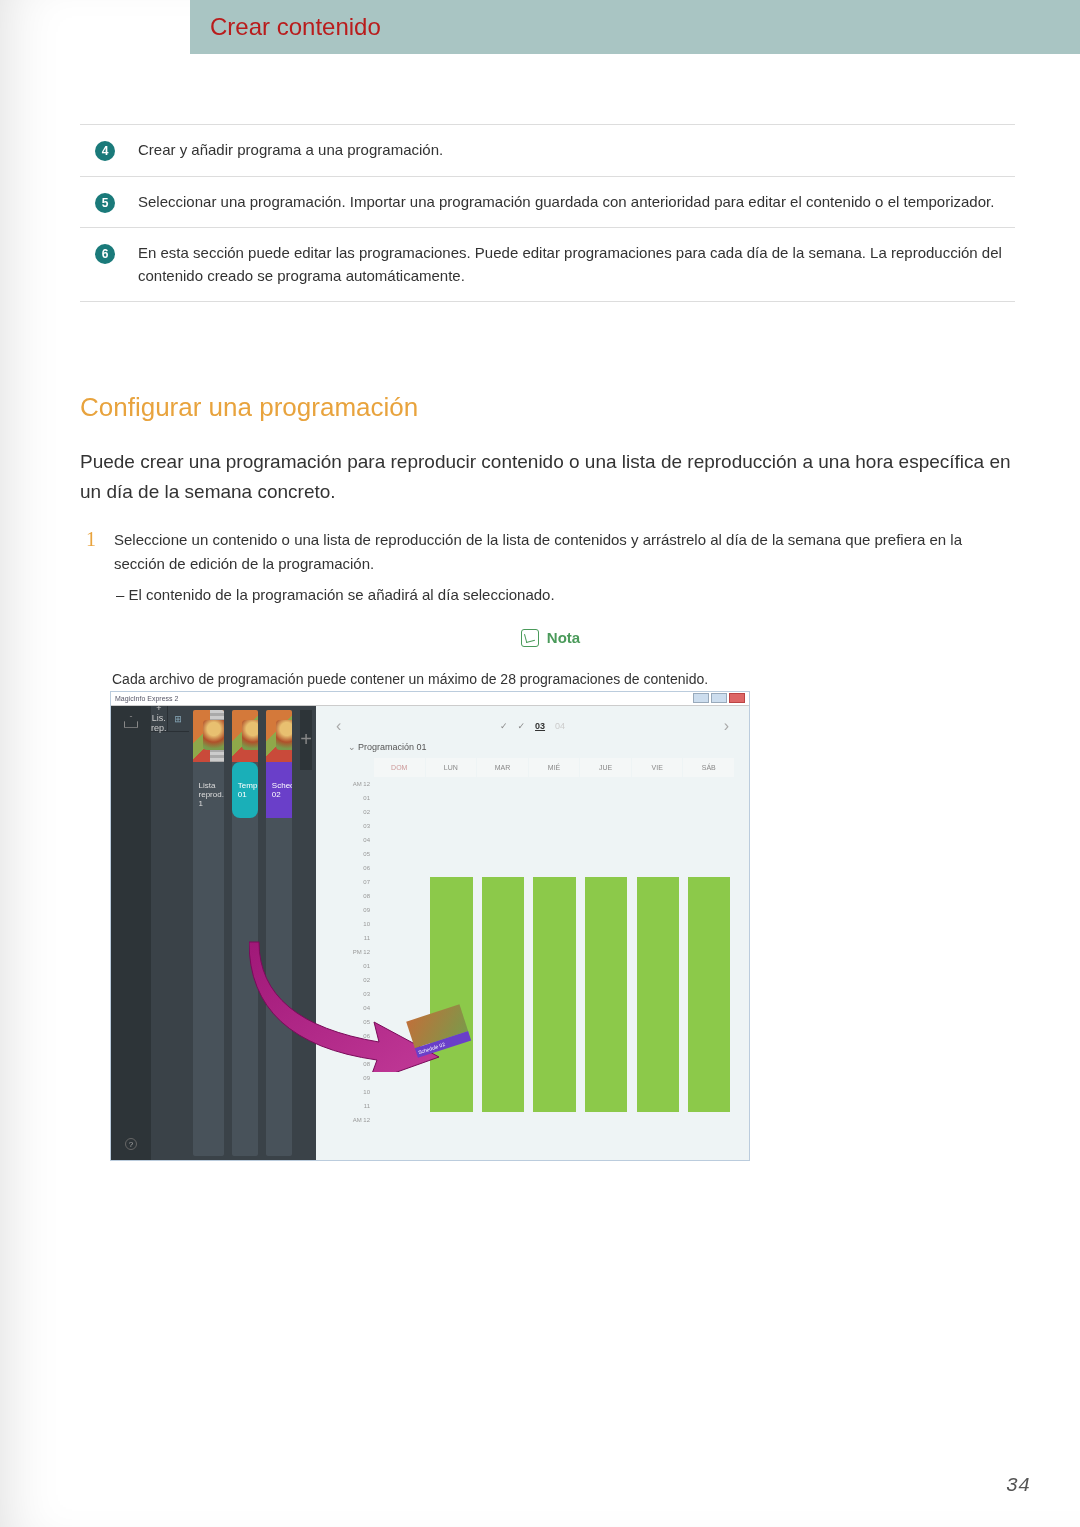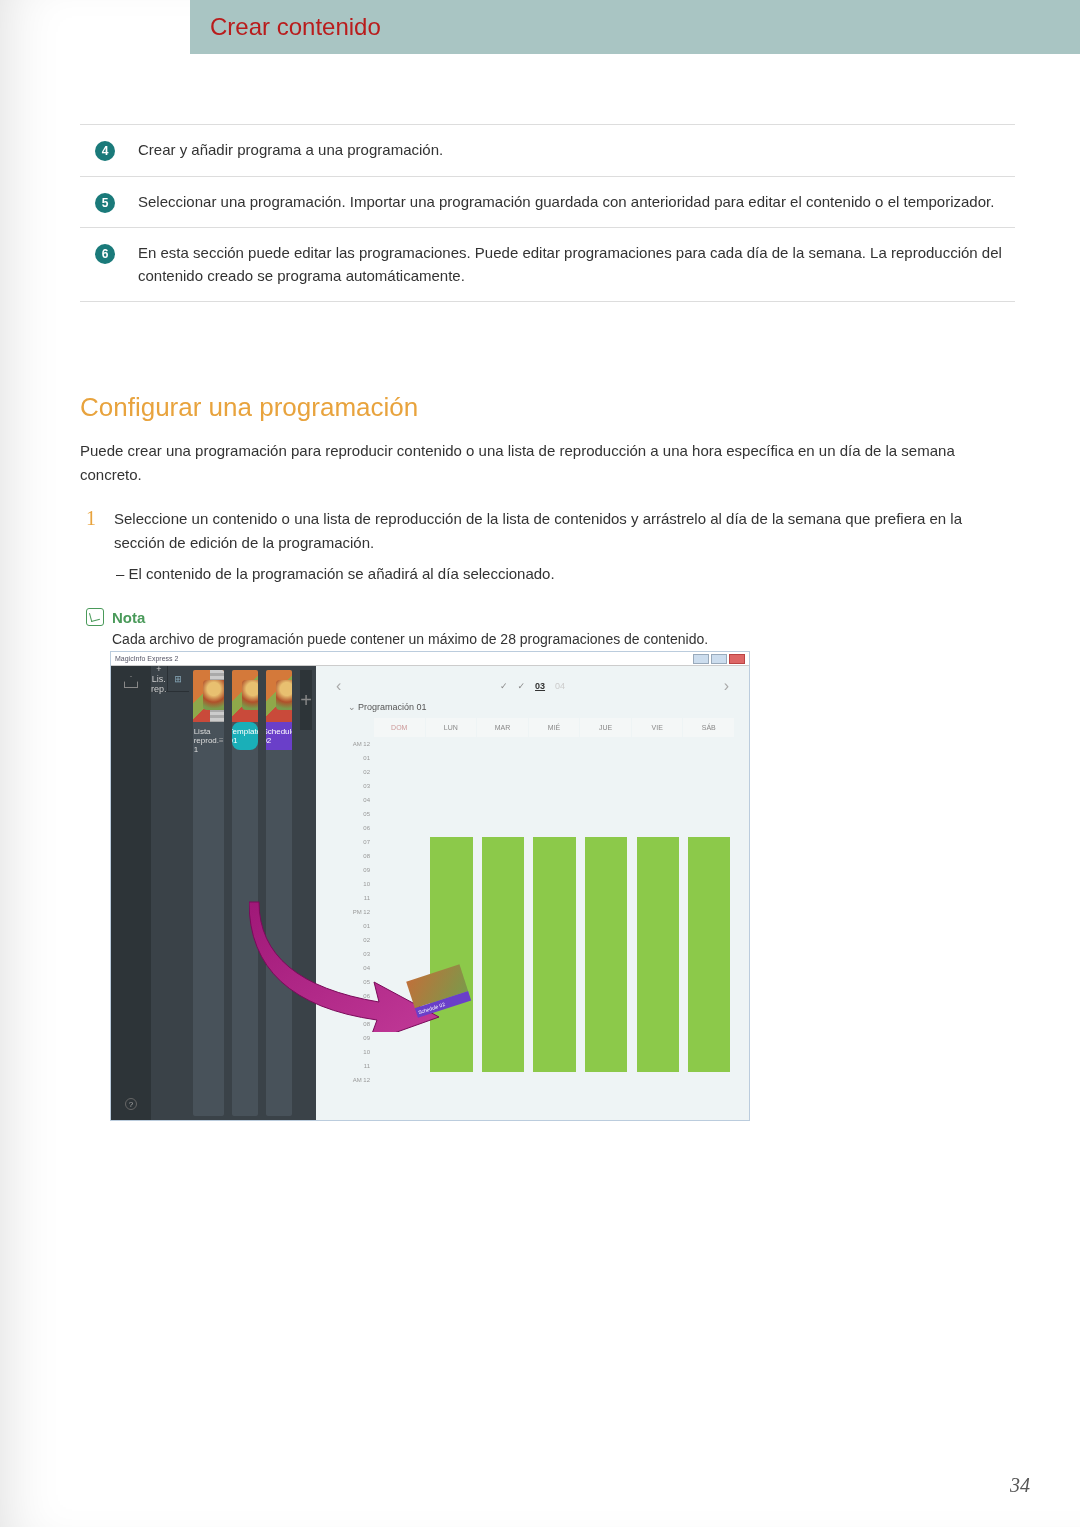--- a/index.html
+++ b/index.html
@@ -62,24 +62,24 @@
     align-items: center;
     justify-content: center;
     font-size: 12px;
     font-weight: bold;
   }
   .section-title {
     color: #e8a33d;
     font-size: 26px;
     font-weight: 400;
     margin-top: 90px;
-    margin-bottom: 16px;
+    margin-bottom: 24px;
   }
   .section-body {
-    font-size: 15px;
+    font-size: 19px;
     line-height: 1.6;
     margin-bottom: 20px;
   }
   .step {
     display: flex;
     margin-bottom: 10px;
     padding-left: 6px;
   }
   .step-num {
     color: #e8a33d;
@@ -94,22 +94,23 @@
   }
   .sub-bullet {
     padding-left: 36px;
     font-size: 15px;
     margin-top: 6px;
   }
   .note-row {
     display: flex;
     align-items: center;
     margin-top: 26px;
-    margin-bottom: 5px;
+    margin-bottom: 24px;
     padding-left: 6px;
+    justify-content: center;
   }
   .note-icon {
     width: 18px; height: 18px;
     border: 1.5px solid #4a9a5a;
     border-radius: 3px;
     margin-right: 8px;
     position: relative;
     display: inline-block;
   }
   .note-icon::after {
@@ -199,25 +200,25 @@
   .card-img.food::after {
     content: "";
     position: absolute;
     left: 10px; top: 10px;
     width: 36px; height: 30px;
     background: radial-gradient(circle at 30% 30%, #e8c070 20%, #b0502a 40%, #7a9a4a 60%);
     border-radius: 4px;
   }
   .card-strip { position: absolute; right: 0; top: 0; bottom: 0; width: 14px; background: repeating-linear-gradient(#ccc 0 3px, #aaa 3px 6px); }
   .card-label {
-    padding: 5px 6px;
+    padding: 19px 6px;
     font-size: 8px;
     color: #ddd;
     display: flex;
-    justify-content: center;
+    justify-content: flex-start;
     align-items: center;
   }
   .card-label.teal { background: #1aafb8; color: #fff; border-radius: 8px; }
   .card-label.purple { background: #6a3fc9; color: #fff; }
   .ham { color: #aaa; letter-spacing: -1px; }
   .add-card {
     margin: 4px;
     height: 60px;
     background: #2d3438;
     display: flex;
@@ -303,21 +304,21 @@
     height: 40px;
     transform: rotate(-18deg);
     z-index: 6;
   }
   .drag-item .thumb { width: 100%; height: 28px; background: linear-gradient(135deg,#c0703a,#7a9a4a); }
   .drag-item .lbl { background: #6a3fc9; color: #fff; font-size: 5px; padding: 2px; }
   .page-num {
     position: absolute;
     bottom: 30px;
     right: 50px;
-    font-family: Liberation Serif, serif;
+    font-family: Liberation Mono, monospace;
     font-style: italic;
     font-size: 20px;
     color: #555;
   }
 </style>
 </head>
 <body>
 
 <div class="page">
 

